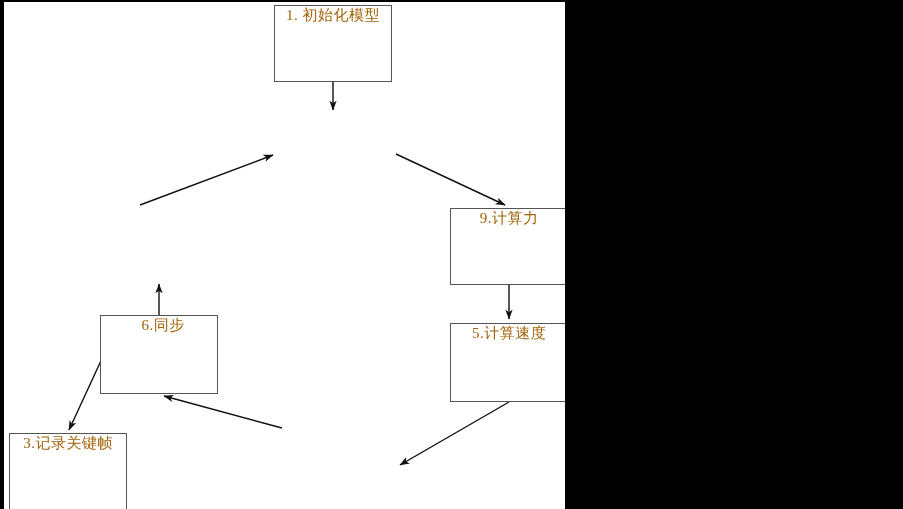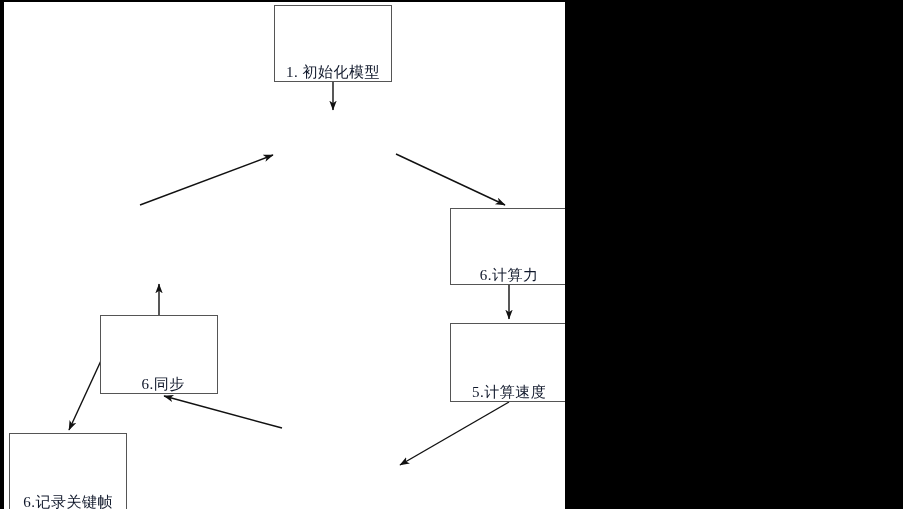--- a/index.html
+++ b/index.html
@@ -37,23 +37,23 @@
     width: 561px;
     height: 507px;
     pointer-events: none;
   }
   .node {
     position: absolute;
     box-sizing: border-box;
     background: #ffffff;
     border: 1px solid #555555;
     display: flex;
-    align-items: flex-end;
+    align-items: flex-start;
     justify-content: center;
-    color: #0f172a;
+    color: #a16207;
     font-size: 15px;
     line-height: 1.2;
     letter-spacing: 0.5px;
     white-space: nowrap;
   }
   .node .label {
     display: block;
     padding: 0 4px;
   }
 </style>
@@ -84,26 +84,26 @@
 
       <path d="M 155 313 L 155 282" fill="none" stroke="#111111" stroke-width="1.4" marker-end="url(#ah)"></path>
 
       <path d="M 136 203 L 269 153" fill="none" stroke="#111111" stroke-width="1.4" marker-end="url(#ah)"></path>
     </svg>
 
     <div class="node" id="node-n1" style="left: 270px; top: 3px; width: 118px; height: 77px;">
       <span class="label">1. 初始化模型</span>
     </div>
     <div class="node" id="node-n3" style="left: 446px; top: 206px; width: 118px; height: 77px;">
-      <span class="label">6.计算力</span>
+      <span class="label">9.计算力</span>
     </div>
     <div class="node" id="node-n4" style="left: 446px; top: 321px; width: 118px; height: 79px;">
       <span class="label">5.计算速度</span>
     </div>
     <div class="node" id="node-n6" style="left: 96px; top: 313px; width: 118px; height: 79px; padding-left: 8px;">
       <span class="label">6.同步</span>
     </div>
     <div class="node" id="node-n7" style="left: 5px; top: 431px; width: 118px; height: 79px;">
-      <span class="label">6.记录关键帧</span>
+      <span class="label">3.记录关键帧</span>
     </div>
 
   </div>
 </div>
 
 </body></html>

